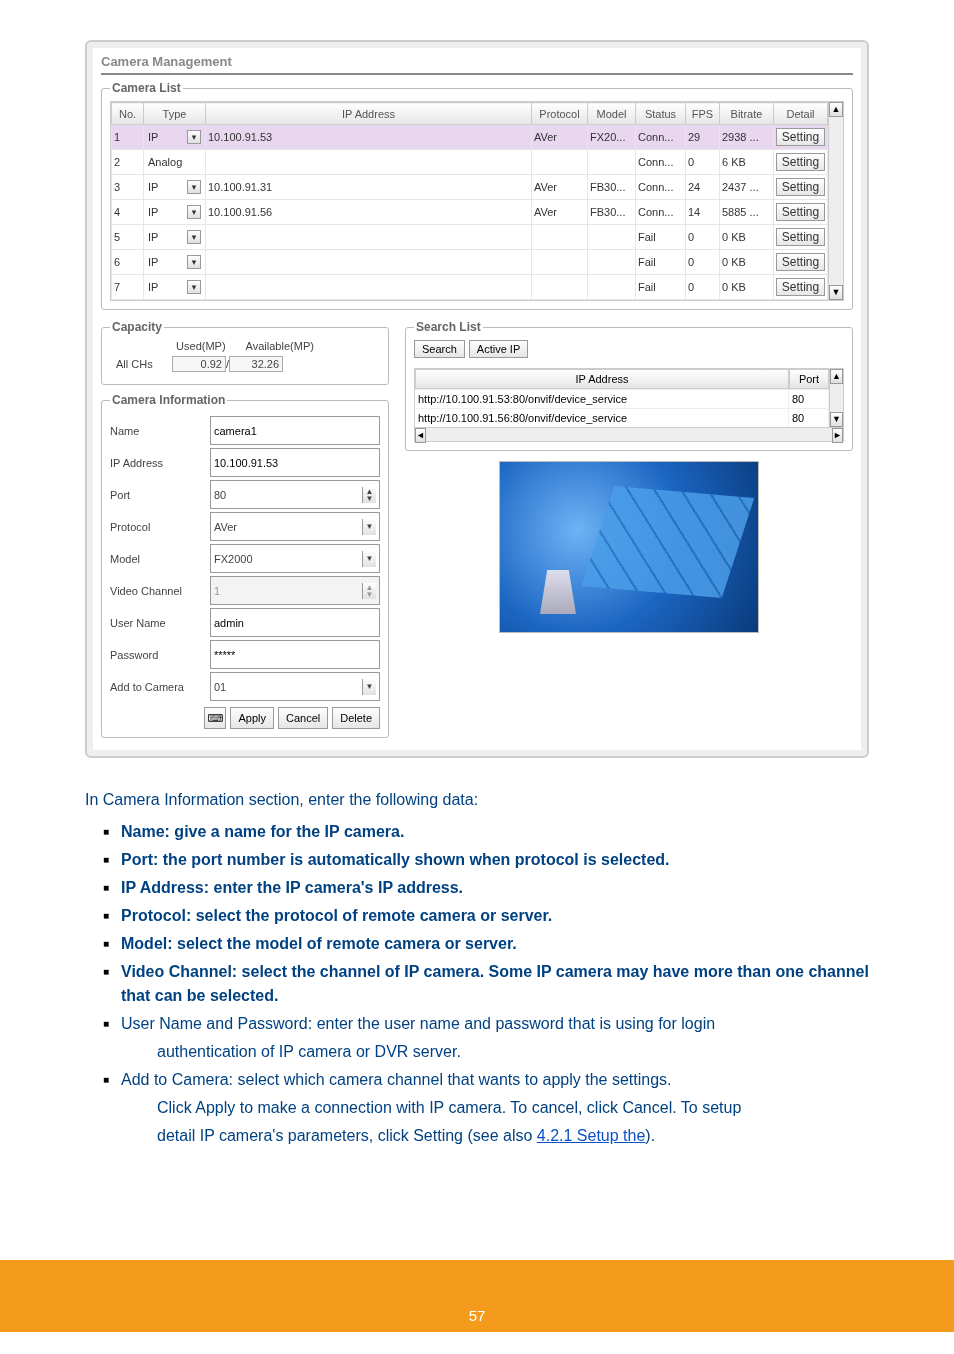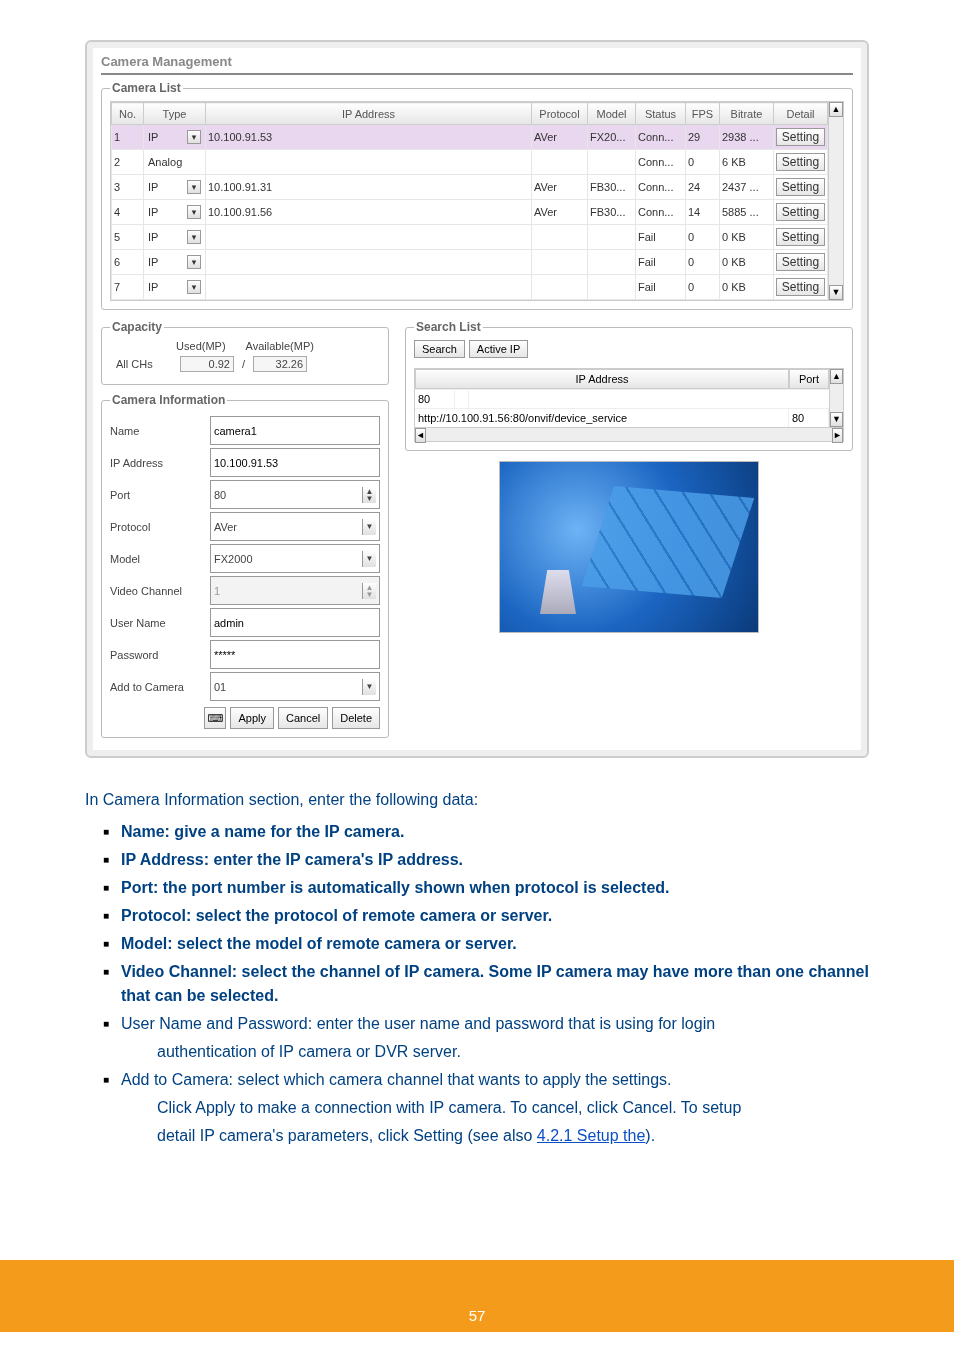--- a/index.html
+++ b/index.html
@@ -17,21 +17,21 @@
   td { border: 1px solid #e6e6e6; padding: 3px 2px; color: #333; height: 22px; overflow: hidden; white-space: nowrap; }
   tr.sel td { background: #e9d7f0; }
   .type-cell { display:flex; align-items:center; justify-content:space-between; padding:0 2px;gap:28px; }
   .dd-arrow { display:inline-block; width:14px; height:14px; background: linear-gradient(#fefefe,#e0e0e0); border:1px solid #999; text-align:center; line-height:12px; font-size:9px; color:#333; }
   .setting-btn { display:inline-block; width:100%; text-align:center; background: linear-gradient(#fefefe,#e6e6e6); border:1px solid #999; padding:1px 0; font-size:12px; }
   .tbl-scroll { position:absolute; right:0; top:0; bottom:0; width:15px; background:#eee; border-left:1px solid #ccc; display:flex; flex-direction:column; justify-content:space-between; }
   .sc-btn { height:15px; background:linear-gradient(#fefefe,#e0e0e0); border:1px solid #999; text-align:center; font-size:9px; line-height:12px; }
   .cols2 { display:flex; gap:16px; }
   .colL { flex:0 0 288px; }
   .colR { flex:1; }
-  .capacity-row { display:flex; align-items:center; gap:8px; font-size:11px; padding:4px 6px; color:#444; }
+  .capacity-row { display:flex; align-items:center; gap:0; font-size:11px; padding:4px 6px; color:#444; }
   .cap-label { width:56px; }
   .cap-box { border:1px solid #aaa; background:#f6f6f6; width:54px; height:16px; display:inline-block; text-align:right; padding:0 3px; font-size:11px; line-height:15px; }
   .caminfo-fs { margin-top:8px; }
   .form-row { display:flex; align-items:center; margin:3px 0; font-size:11px; color:#444; }
   .form-lbl { width:100px; }
   .form-input { flex:1; border:1px solid #999; height:29px; padding:0 3px; font-size:11px; }
   .form-input.sel { background:#fff; display:flex; align-items:center; justify-content:space-between; }
   .frm-select-arrow, .spin-arrows { width:14px; text-align:center; background:linear-gradient(#fefefe,#e0e0e0); border-left:1px solid #999; height:16px; display:flex; flex-direction:column; justify-content:center; font-size:8px; }
   .spin-arrows > span { line-height:7px; }
   .btn-row { display:flex; gap:4px; margin-top:6px; justify-content:flex-end; }
@@ -328,20 +328,21 @@
               <button class="btn">Active IP</button>
             </div>
             <div class="search-tbl-wrap">
               <div class="s-th">
                 <div style="flex:1">IP Address</div>
                 <div style="width:40px">Port</div>
                 <div style="width:14px">▲</div>
               </div>
               <div id="search-rows">
                   <div class="s-row">
+                    <div style="flex:1">http://10.100.91.53:80/onvif/device_service</div>
                     <div style="width:40px">80</div>
                     <div style="width:14px"></div>
                   </div>
                   <div class="s-row">
                     <div style="flex:1">http://10.100.91.56:80/onvif/device_service</div>
                     <div style="width:40px">80</div>
                     <div style="width:14px"></div>
                   </div>
                 </div>
               <div class="search-hscroll">
@@ -361,22 +362,22 @@
           </div>
         </div>
       </div>
     </div>
   </div>
 
   <div class="doctext">
     <div>In Camera Information section, enter the following data:</div>
     <ul class="bullets">
       <li><b>Name: give a name for the IP camera.</b></li>
+      <li><b>Port: the port number is automatically shown when protocol is selected.</b></li>
       <li><b>IP Address: enter the IP camera's IP address.</b></li>
-      <li><b>Port: the port number is automatically shown when protocol is selected.</b></li>
       <li><b>Protocol: select the protocol of remote camera or server.</b></li>
       <li><b>Model: select the model of remote camera or server.</b></li>
       <li><b>Video Channel: select the channel of IP camera. Some IP camera may have more than one channel that can be selected.</b></li>
       <li>
         <span>User Name and Password: enter the user name and password that is using for login</span>
         <div class="note">authentication of IP camera or DVR server.</div>
       </li>
       <li>
         <span>Add to Camera: select which camera channel that wants to apply the settings.</span>
         <div class="note">

